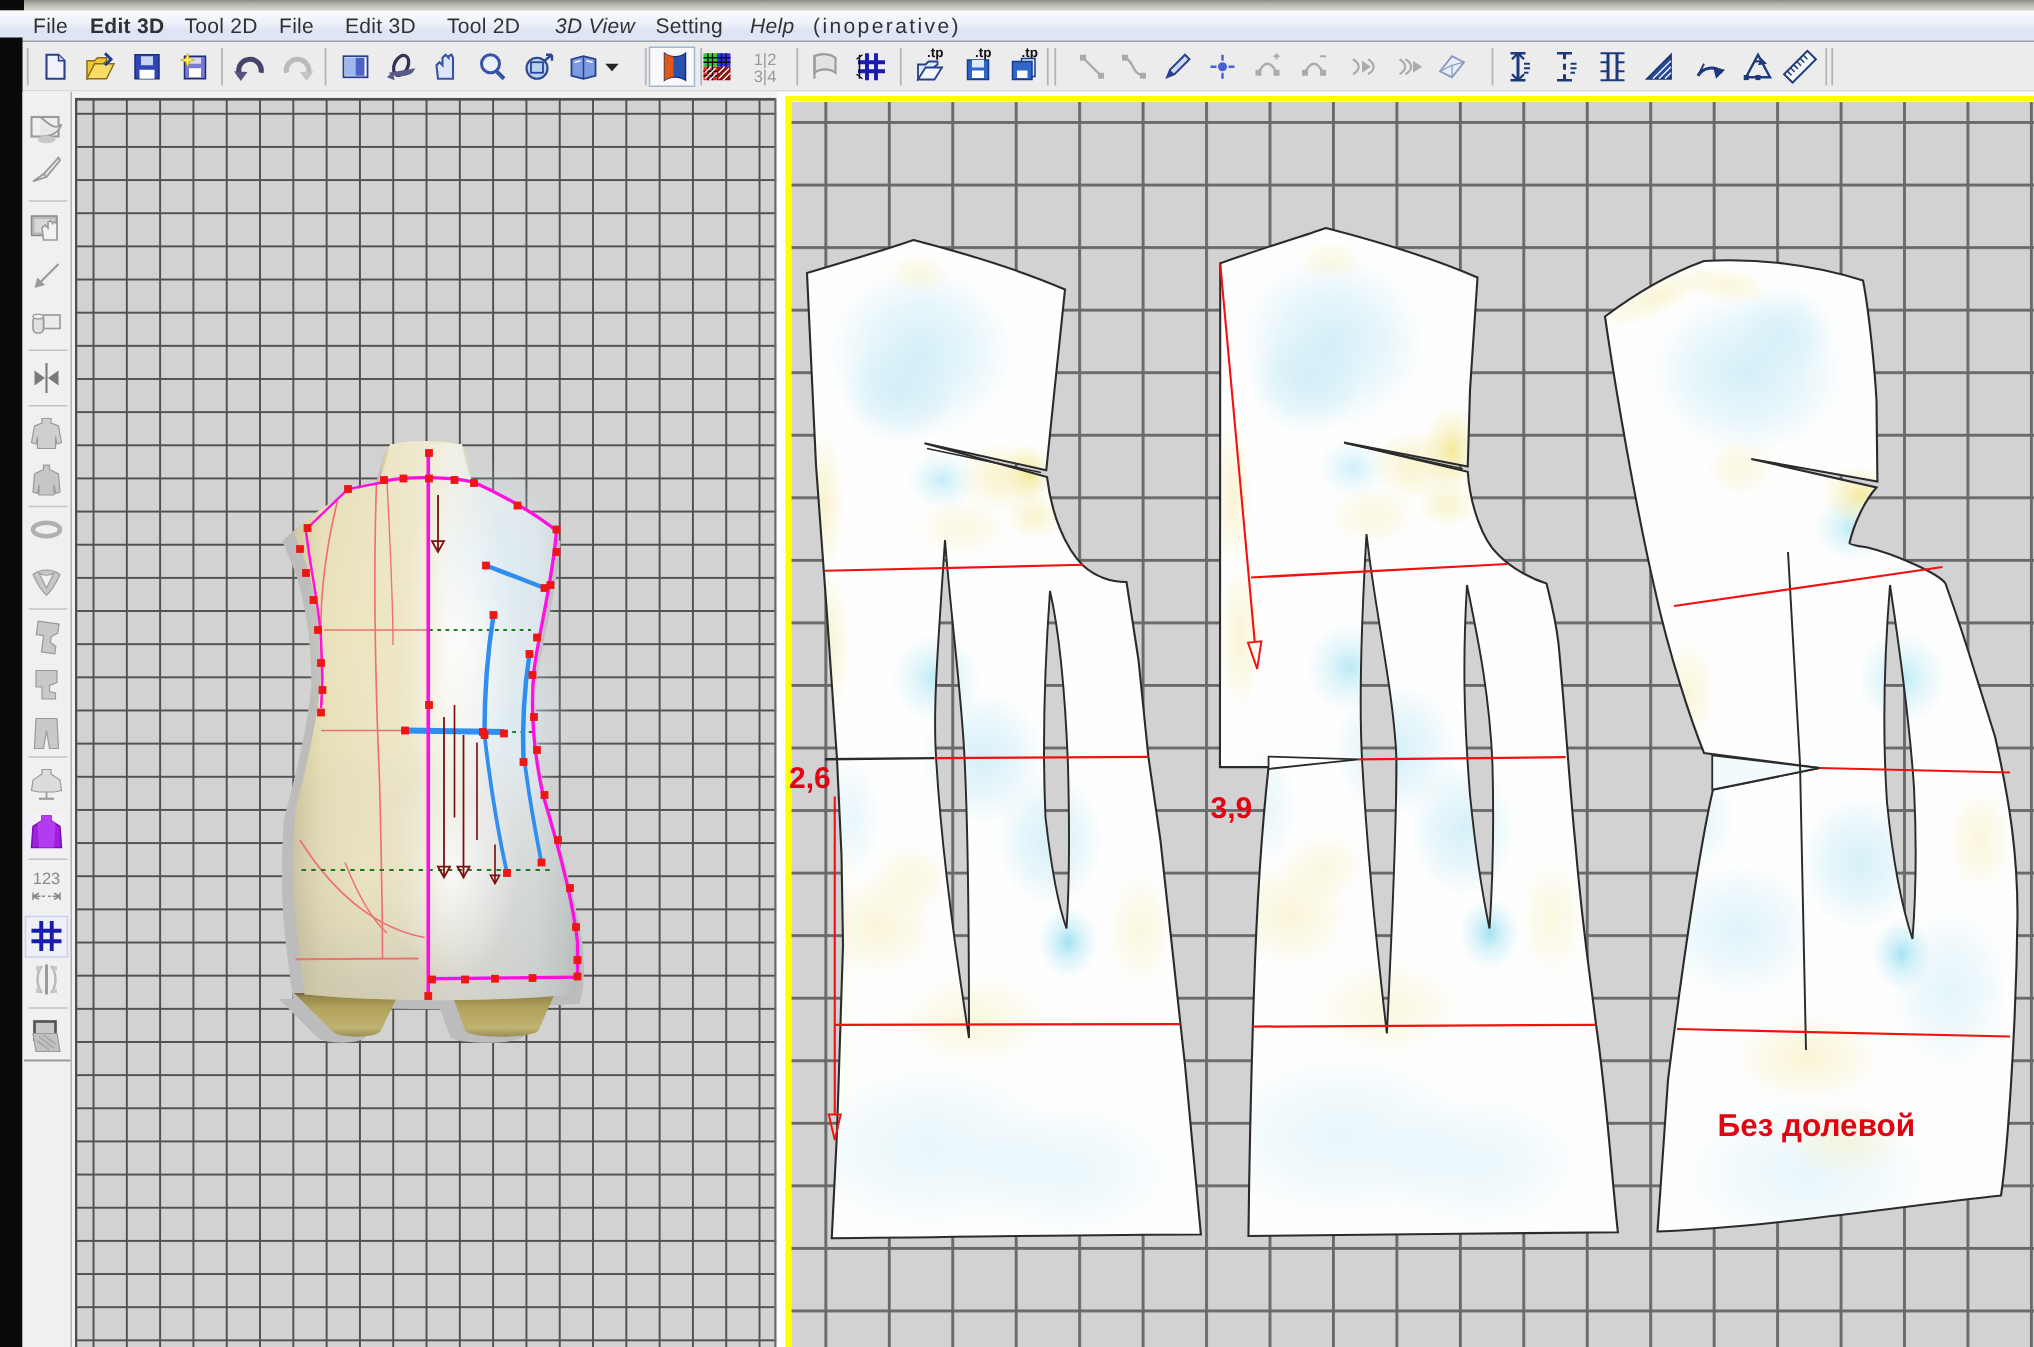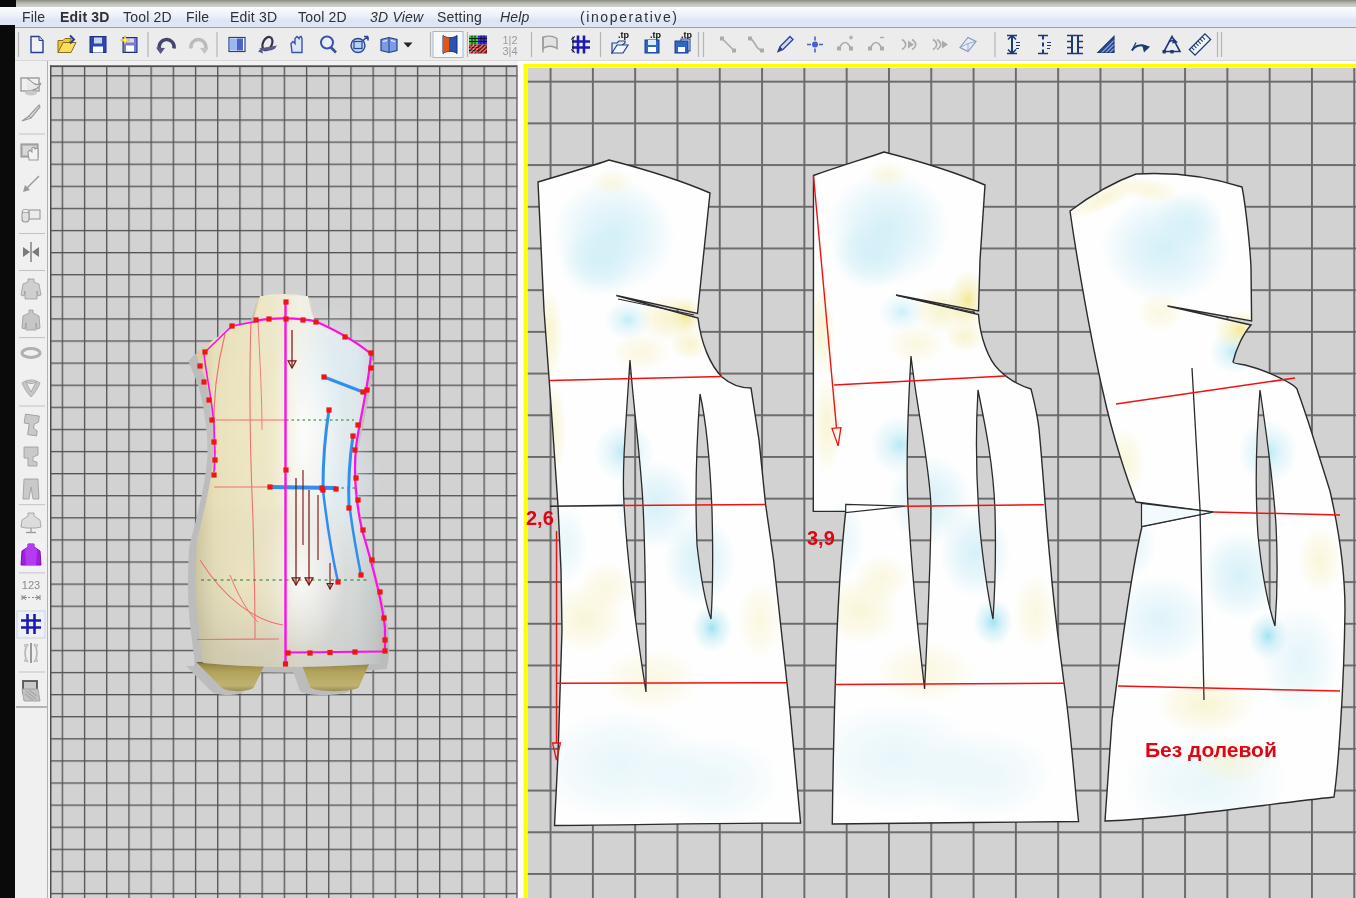--- a/index.html
+++ b/index.html
@@ -14,21 +14,21 @@
 <div class="abs" style="left:0;top:27px;width:1356px;height:1px;background:#9aa0a6"></div>
 <span class="mi" style="left:22px;">File</span>
 <span class="mi" style="left:60px;font-weight:bold;">Edit 3D</span>
 <span class="mi" style="left:123px;">Tool 2D</span>
 <span class="mi" style="left:186px;">File</span>
 <span class="mi" style="left:230px;">Edit 3D</span>
 <span class="mi" style="left:298px;text-align:right;">Tool 2D</span>
 <span class="mi" style="left:370px;font-style:italic;">3D View</span>
 <span class="mi" style="left:437px;">Setting</span>
 <span class="mi" style="left:500px;font-style:italic;">Help</span>
-<span class="mi" style="left:542px;letter-spacing:1.6px;margin-left:38px;">(inoperative)</span>
+<span class="mi" style="left:542px;letter-spacing:1.6px;">(inoperative)</span>
 <div class="abs" style="left:0;top:28px;width:1356px;height:33px;background:#ececec"></div>
 <div class="abs" style="left:0;top:60px;width:1356px;height:1px;background:#d8d8d8"></div>
 <div class="abs" style="left:0;top:61px;width:1356px;height:5px;background:#f4f4f4"></div>
 <svg class="abs" style="left:0;top:28px" width="1356" height="33" viewBox="0 0 1356 33">
 <line x1="18.5" y1="4" x2="18.5" y2="29" stroke="#b5b5b5" stroke-width="1.2"></line>
 <line x1="148" y1="4" x2="148" y2="29" stroke="#b5b5b5" stroke-width="1.2"></line>
 <line x1="217" y1="4" x2="217" y2="29" stroke="#b5b5b5" stroke-width="1.2"></line>
 <line x1="430.5" y1="4" x2="430.5" y2="29" stroke="#b5b5b5" stroke-width="1.2"></line>
 <line x1="467.5" y1="4" x2="467.5" y2="29" stroke="#b5b5b5" stroke-width="1.2"></line>
 <line x1="531.5" y1="4" x2="531.5" y2="29" stroke="#b5b5b5" stroke-width="1.2"></line>

